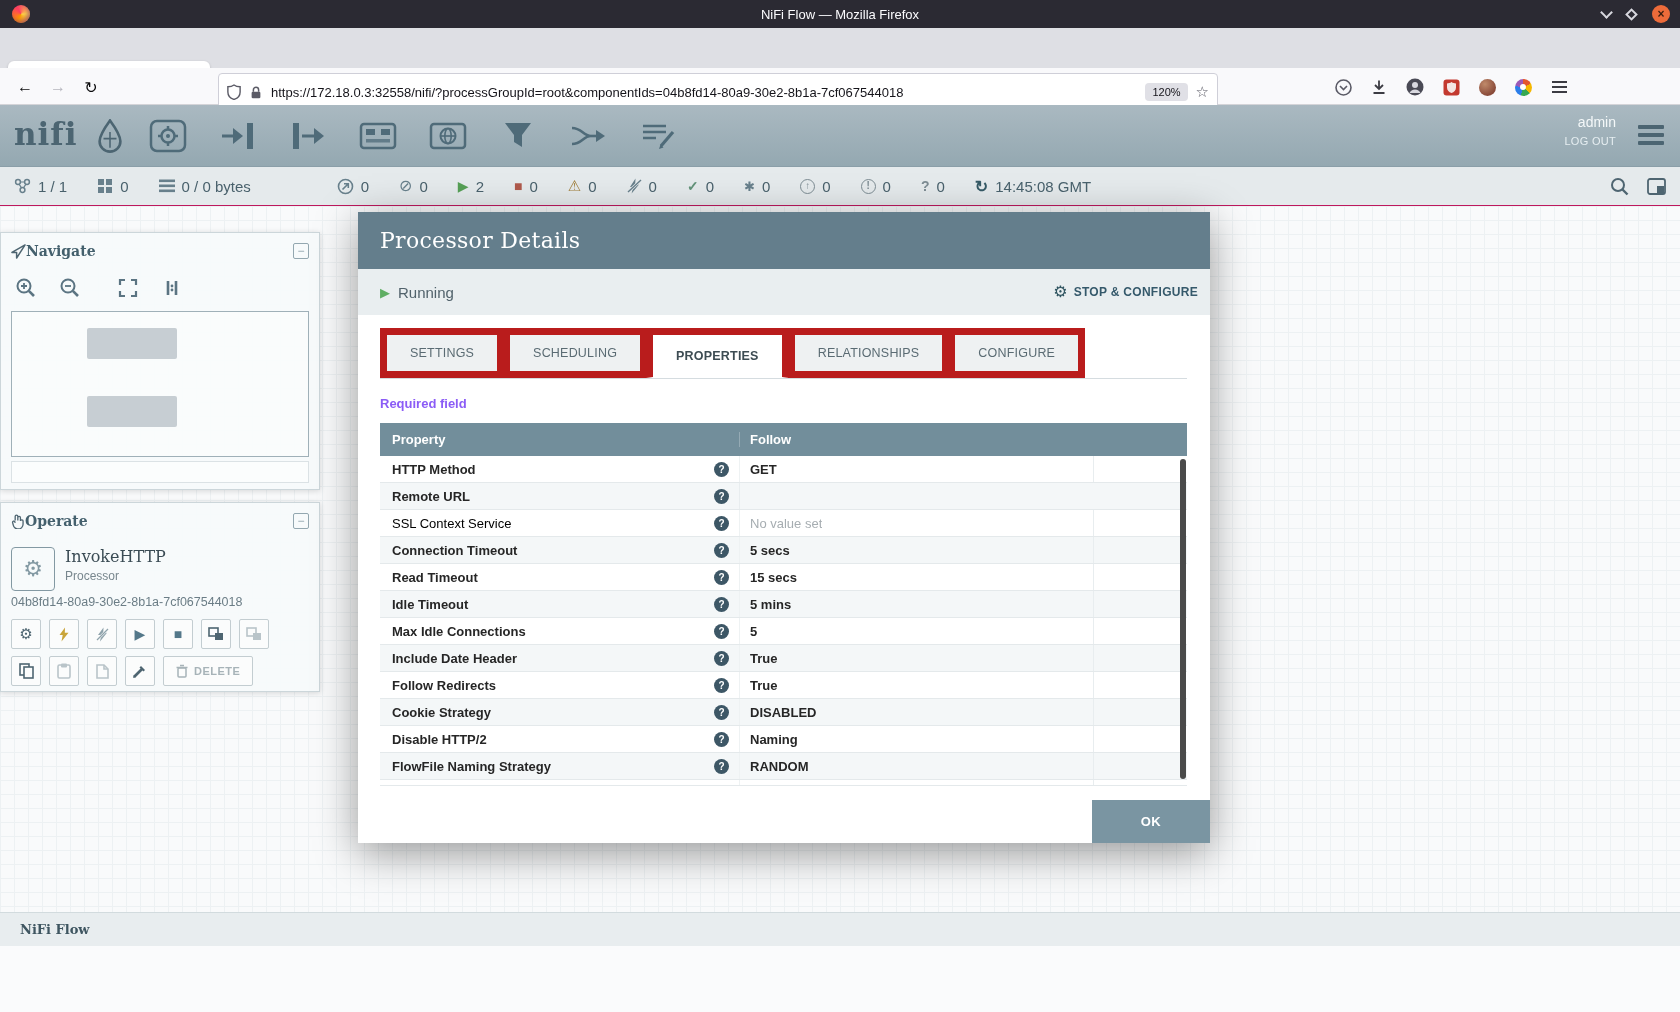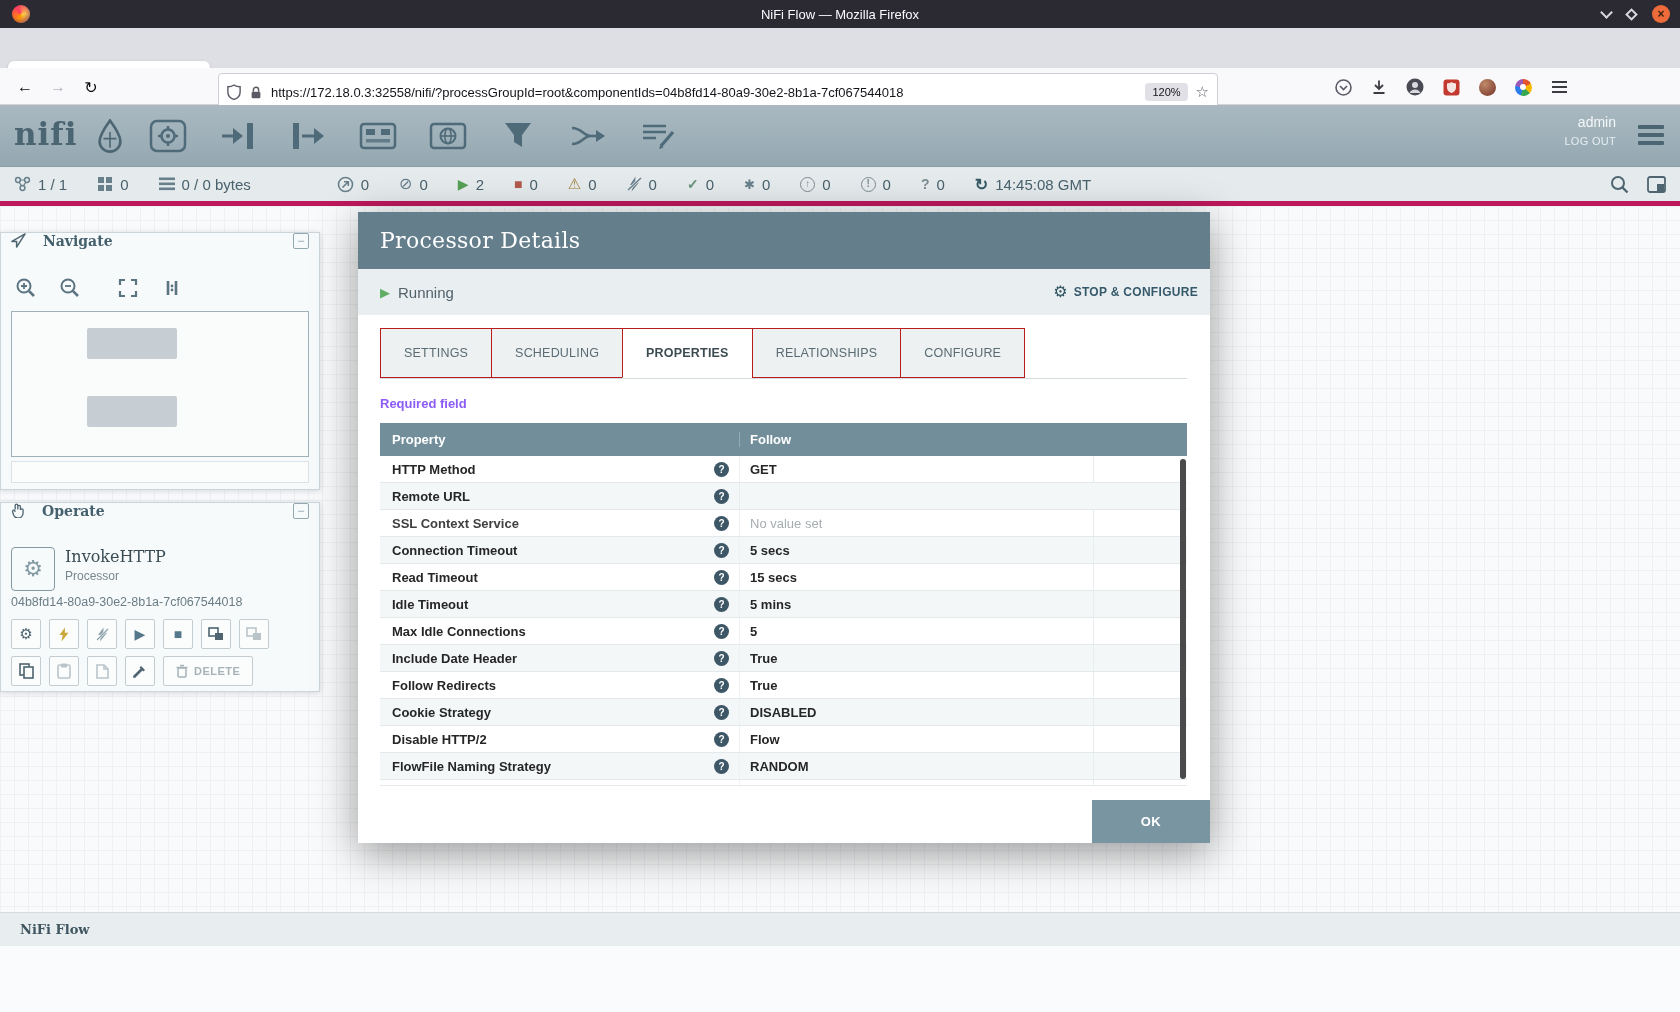--- a/index.html
+++ b/index.html
@@ -45,21 +45,21 @@
   .nifi-logo .word{font-family:"DejaVu Serif", serif;font-size:31px;font-weight:bold;color:#4c6572;letter-spacing:1px;line-height:38px}
   .nifi-toolbar{position:absolute;left:146px;top:0;height:62px;display:flex;align-items:center;gap:26px}
   .tool{width:44px;height:38px;display:flex;align-items:center;justify-content:center;cursor:grab}
   .hdr-right{position:absolute;right:64px;top:9px;text-align:right}
   .hdr-user{font-size:14px;color:#f4f8f9}
   .hdr-logout{font-size:11px;color:#e6eef1;margin-top:5px;letter-spacing:.3px}
   .hdr-menu{position:absolute;right:16px;top:20px;display:flex;flex-direction:column;gap:4px;cursor:pointer}
   .hdr-menu i{display:block;width:26px;height:4px;background:#4c6572;border-radius:1px}
 
   
-  .statusbar{position:absolute;left:0;top:167px;width:100%;height:39px;background:#e5eaec;border-bottom:5px solid #be185d;display:flex;align-items:center;padding:0 14px;gap:30px}
+  .statusbar{position:absolute;left:0;top:167px;width:100%;height:39px;background:#e5eaec;border-bottom:1px solid #be185d;display:flex;align-items:center;padding:0 14px;gap:30px}
   .st-item{display:flex;align-items:center;gap:7px}
   .st-count{font-size:15px;color:#49616c}
   .st-g{font-size:16px;color:#68808c;line-height:1}
   .st-run{color:#56a056;font-size:14px}
   .st-stop{color:#b05a4c;font-size:14px}
   .st-warn{color:#a3823f;font-size:15px}
   .st-check{color:#63937a;font-weight:bold;font-size:14px}
   .st-circle{width:15px;height:15px;border:1.5px solid #7d8c93;border-radius:50%;color:#7d8c93;font-size:10px;font-weight:bold;display:inline-flex;align-items:center;justify-content:center;line-height:1}
   .st-q{color:#7d8c93;font-weight:bold;font-size:14px}
   .st-refresh{color:#355a66;font-size:16px;font-weight:bold;cursor:pointer}
@@ -69,21 +69,21 @@
   
   .canvas{position:absolute;left:0;top:206px;width:100%;height:806px;background:#f9fafb;
     background-image:linear-gradient(#edf1f3 1px,transparent 1px),linear-gradient(90deg,#edf1f3 1px,transparent 1px);
     background-size:14px 14px}
   .canvas-bottom{position:absolute;left:0;top:740px;width:100%;height:66px;background:#fafbfc}
   .breadcrumb-bar{position:absolute;left:0;top:706px;width:100%;height:34px;background:#e8edef;border-top:1px solid #d2dbde;display:flex;align-items:center;padding-left:20px}
   .breadcrumb{font-family:"DejaVu Serif", serif;font-size:13px;font-weight:bold;color:#3f5661}
 
   
   .panel{position:absolute;left:0;background:rgba(247,250,251,.95);border:1px solid #ccd6da;box-shadow:0 1px 6px rgba(0,0,0,.15)}
-  .panel-head{height:36px;display:flex;align-items:flex-start;gap:17px;padding:0 10px;color:#4e6571}
+  .panel-head{height:36px;display:flex;align-items:center;gap:0;padding:0 10px;color:#4e6571}
   .panel-title{font-family:"DejaVu Serif", serif;font-size:14px;font-weight:bold;color:#44606d;flex:1}
   .collapse-btn{width:16px;height:16px;border:1.5px solid #93a7b0;border-radius:2px;color:#93a7b0;font-size:12px;line-height:12px;display:flex;align-items:center;justify-content:center;cursor:pointer}
   .nav-tools{display:flex;gap:18px;align-items:center;padding:6px 12px}
   .nav-tool{width:26px;height:26px;display:flex;align-items:center;justify-content:center;cursor:pointer}
   .minimap{position:absolute;left:10px;top:78px;width:298px;height:146px;border:1px solid #9fb0b8;background:rgba(255,255,255,.35)}
   .mini-node{position:absolute;left:75px;width:90px;height:31px;background:#c7ced3;border-radius:2px}
   .nav-footer{position:absolute;left:10px;top:228px;width:298px;height:22px;background:rgba(255,255,255,.55);border:1px solid #dbe2e5}
 
   .op-icon-box{position:absolute;left:10px;top:44px;width:44px;height:44px;border:1.5px solid #8399a3;border-radius:4px;display:flex;align-items:center;justify-content:center;color:#8399a3;font-size:22px}
   .op-name{position:absolute;left:64px;top:44px;font-family:"DejaVu Serif", serif;font-size:16px;color:#3a4b54}
@@ -100,36 +100,36 @@
   .dlg-header{height:57px;background:#647e8c;display:flex;align-items:center;padding-left:22px}
   .dlg-title{font-family:"DejaVu Serif", serif;font-size:22px;color:#fff;letter-spacing:.3px}
   .dlg-strip{height:46px;background:#e9eef0;display:flex;align-items:center;padding:0 12px 0 22px}
   .run-ico{color:#5fae63;font-size:13px;margin-right:8px}
   .run-label{font-size:15px;color:#51626b}
   .stopcfg{margin-left:auto;display:flex;align-items:center;gap:6px;cursor:pointer}
   .stopcfg .g{color:#2f5460;font-size:16px;line-height:1}
   .stopcfg .t{font-size:12px;font-weight:bold;color:#35596 6;color:#35596b;letter-spacing:.3px}
   .dlg-body{padding:13px 22px 0 22px;position:relative}
   .tabs{display:flex;border-bottom:1px solid #d5dce0;width:807px}
-  .tabd{height:50px;padding:17px 23px;display:flex;align-items:center;justify-content:center;font-size:12.5px;color:#5a6b73;background:#eef1f2;border:1px solid #b91c1c;margin-right:-1px;cursor:pointer;letter-spacing:.2px}
+  .tabd{height:50px;padding:17px 23px;display:flex;align-items:center;justify-content:center;font-size:12.5px;color:#5a6b73;background:#eef1f2;border:7px solid #b91c1c;margin-right:-1px;cursor:pointer;letter-spacing:.2px}
   .tabd.active{background:#fff;color:#3d4c53;border-bottom:1px solid #fff;margin-bottom:-1px;font-weight:bold}
   .required{font-size:13px;font-weight:bold;color:#8b5cf6;margin:17px 0 12px 0}
   .pt-wrap{position:relative;width:807px}
   .pt-head{display:flex;height:33px;background:#728e9b;color:#fff;font-size:13px;font-weight:bold;align-items:center}
   .pt-head .c1{width:359px;padding-left:12px}
   .pt-head .c2{width:354px;padding-left:10px;border-left:1px solid rgba(255,255,255,.25)}
   .pt-head .c3{flex:1}
   .pt-body{height:330px;overflow:hidden;border-bottom:1px solid #e4e9eb}
   .pt-row{display:flex;height:27px;align-items:center;border-bottom:1px solid #e4e9eb;background:#fff}
   .pt-row:nth-child(even){background:#f4f7f8}
   .pt-row .c1{width:359px;padding-left:12px;display:flex;align-items:center}
   .pt-row .c2{width:354px;padding-left:10px;border-left:1px solid #eef2f3;height:100%;display:flex;align-items:center}
   .pt-row .c3{flex:1;border-left:1px solid #e8edef;height:100%}
   .pname{font-size:13px;font-weight:bold;color:#262626;flex:1;white-space:nowrap;overflow:hidden}
-  .pt-row.optional .pname{font-weight:bold;color:#404040}
+  .pt-row.optional .pname{font-weight:normal;color:#000000}
   .help{width:15px;height:15px;border-radius:50%;background:#3d5766;color:#fff;font-size:10px;font-weight:bold;display:flex;align-items:center;justify-content:center;margin-right:10px;cursor:pointer;flex:none}
   .pval{font-size:13px;font-weight:bold;color:#262626;white-space:nowrap;overflow:hidden;max-width:340px}
   .pval.unset{font-weight:normal;color:#a6adb1}
   .scroll-thumb{position:absolute;right:1px;top:36px;width:6px;height:320px;background:#4a4a4a;border-radius:3px;cursor:pointer}
   .ok-btn{position:absolute;right:0;bottom:0;width:118px;height:43px;background:#7a95a2;color:#fff;font-size:13px;font-weight:bold;display:flex;align-items:center;justify-content:center;cursor:pointer;letter-spacing:.5px}
 </style>
 </head>
 <body>
 
 <div class="screen">
@@ -645,21 +645,21 @@
                 <span class="pval">DISABLED</span>
               </div>
             <div class="c3"></div>
           </div>
           <div class="pt-row">
             <div class="c1">
                 <span class="pname">Disable HTTP/2</span>
                 <span class="help">?</span>
               </div>
             <div class="c2">
-                <span class="pval">Flow</span>
+                <span class="pval">Naming</span>
               </div>
             <div class="c3"></div>
           </div>
           <div class="pt-row">
             <div class="c1">
                 <span class="pname">FlowFile Naming Strategy</span>
                 <span class="help">?</span>
               </div>
             <div class="c2">
                 <span class="pval">RANDOM</span>

